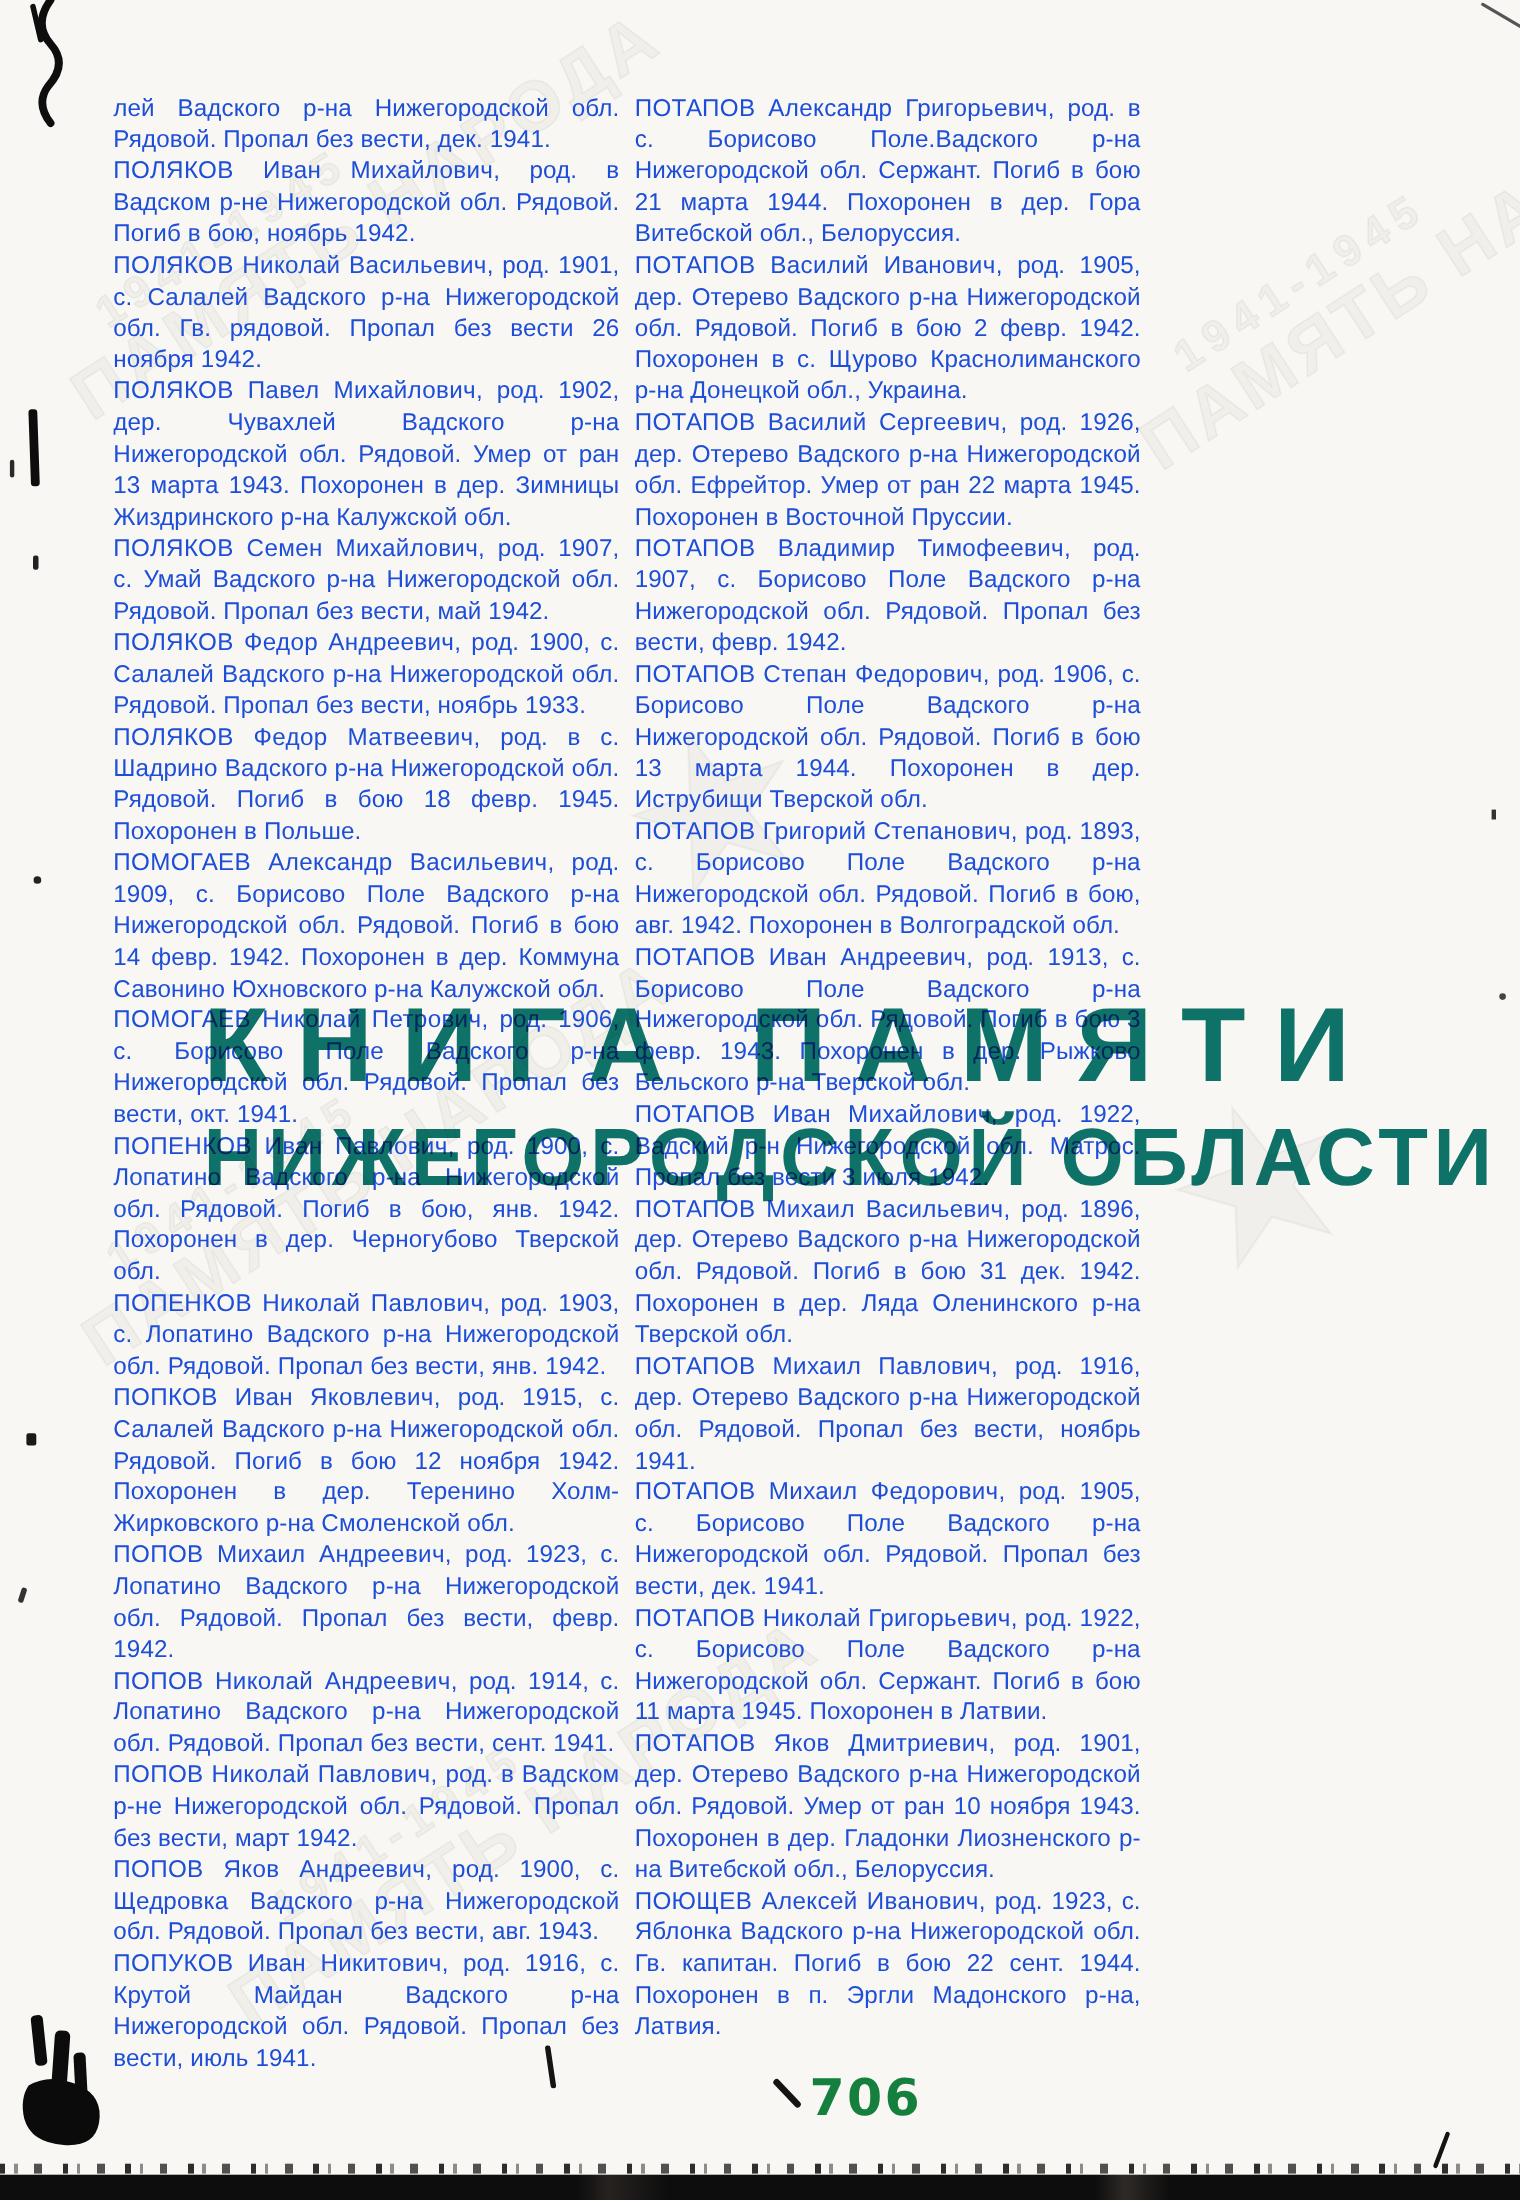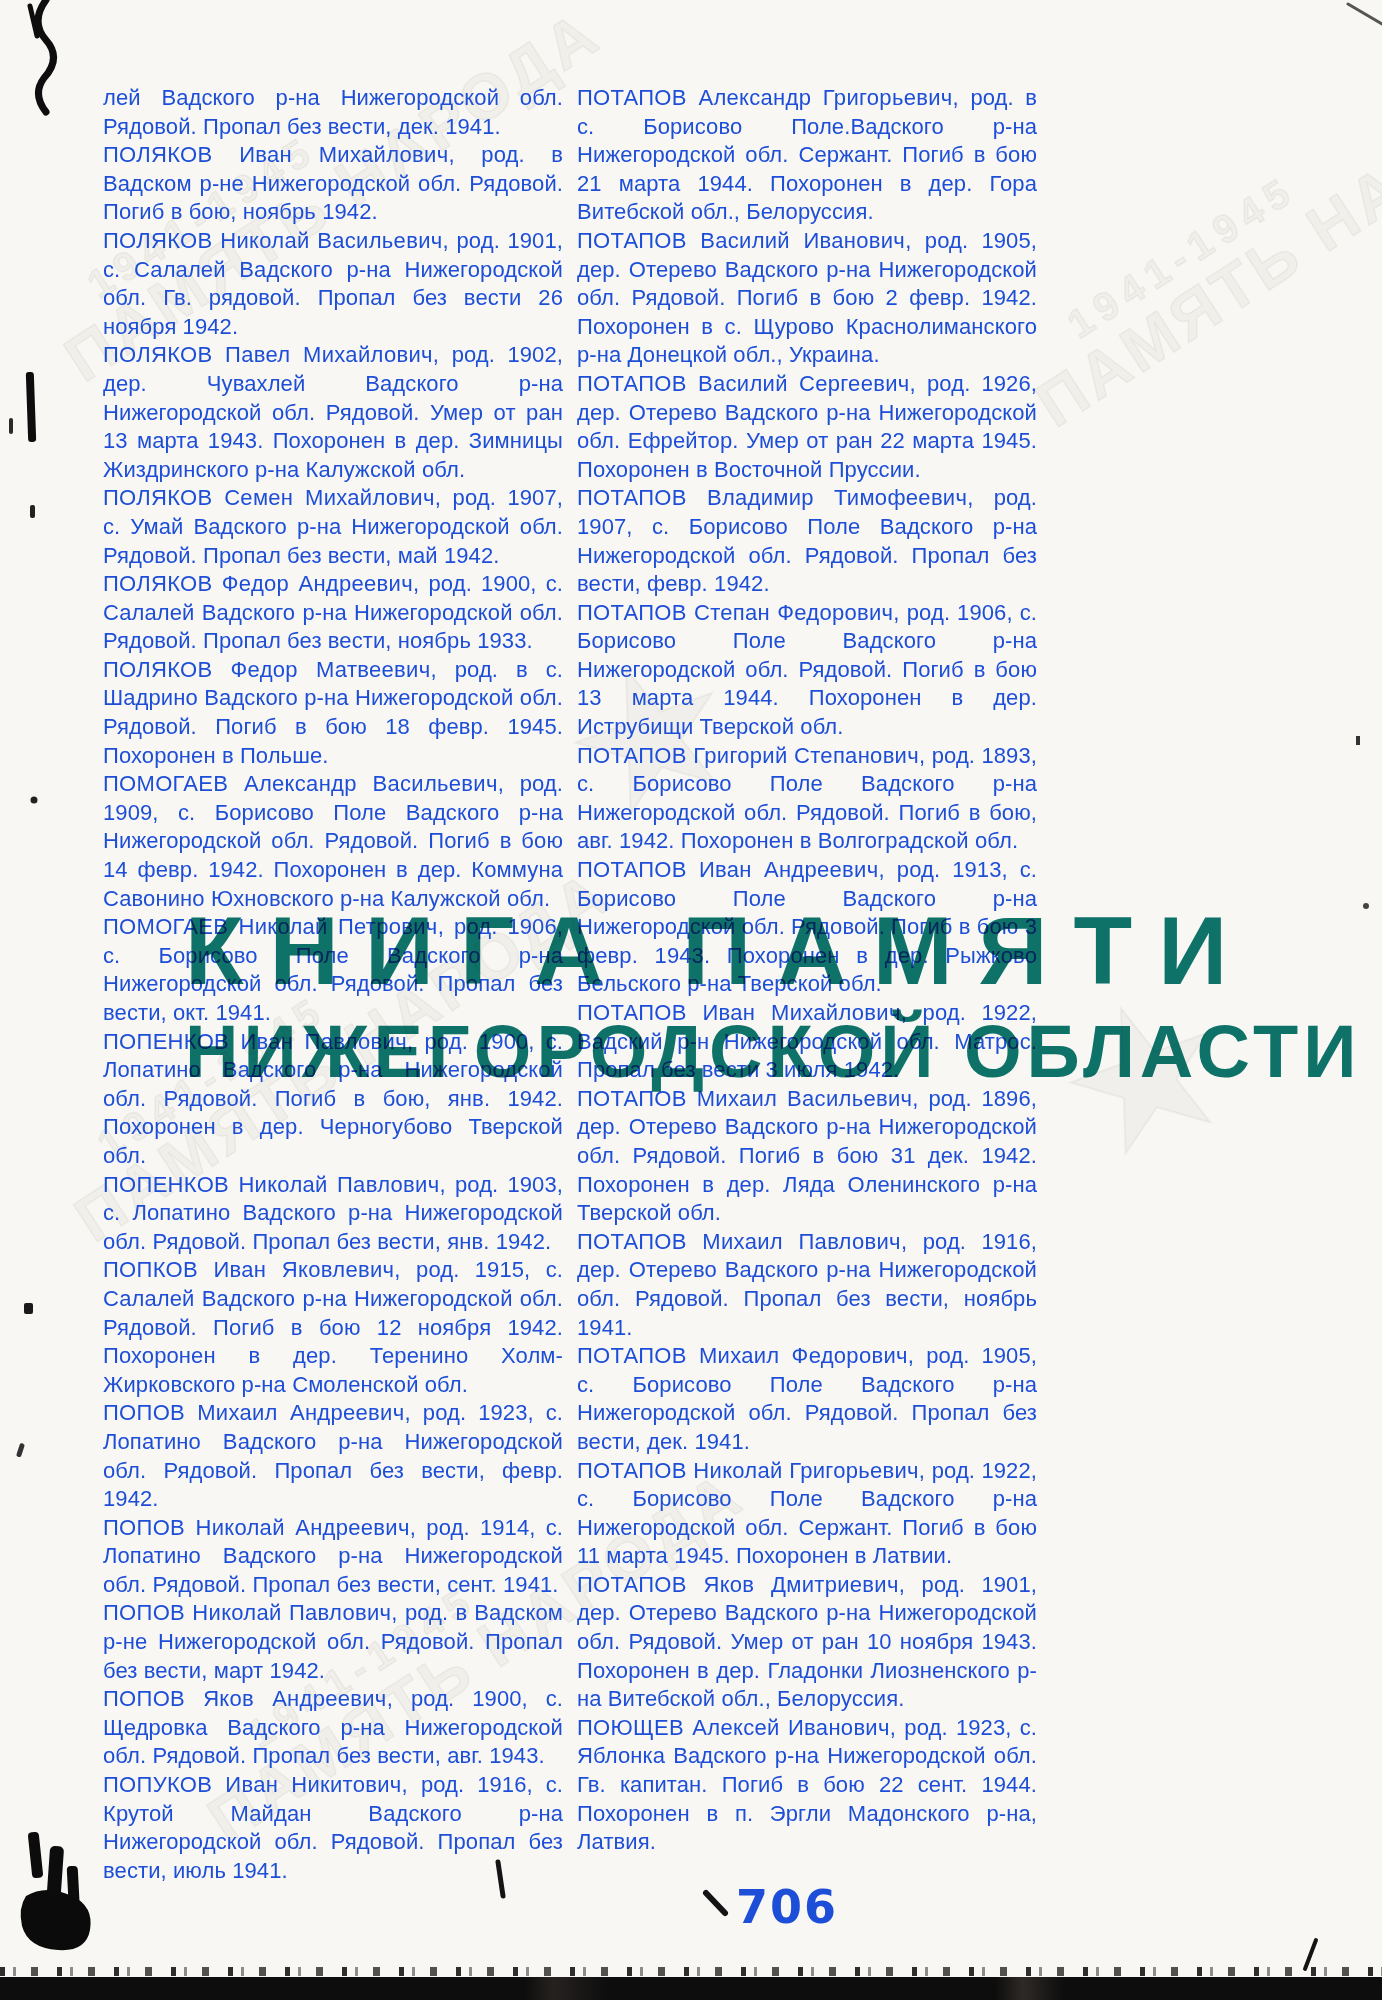--- a/index.html
+++ b/index.html
@@ -44,21 +44,21 @@
     position:absolute; z-index:1; pointer-events:none;
     font-size:190px; color:rgba(70,60,52,0.04);
     -webkit-text-stroke:2px rgba(70,60,52,0.05);
     transform:rotate(-20deg); line-height:1;
   }
 
   
   .page-num{
     position:absolute; left:736px; top:1880px; z-index:3;
     font-family:"DejaVu Sans", sans-serif; font-size:46px; font-weight:700;
-    color:#1d4ed8; letter-spacing:2px;
+    color:#15803d; letter-spacing:2px;
   }
 
   
   .artifacts{ position:absolute; inset:0; z-index:6; pointer-events:none; }
   .speckle-row{
     position:absolute; left:0; bottom:24px; width:100%; height:9px; z-index:6;
     background-image:repeating-linear-gradient(90deg,
       rgba(10,10,10,0.85) 0 5px, transparent 5px 13px,
       rgba(10,10,10,0.45) 13px 16px, transparent 16px 31px,
       rgba(10,10,10,0.7) 31px 38px, transparent 38px 57px);

